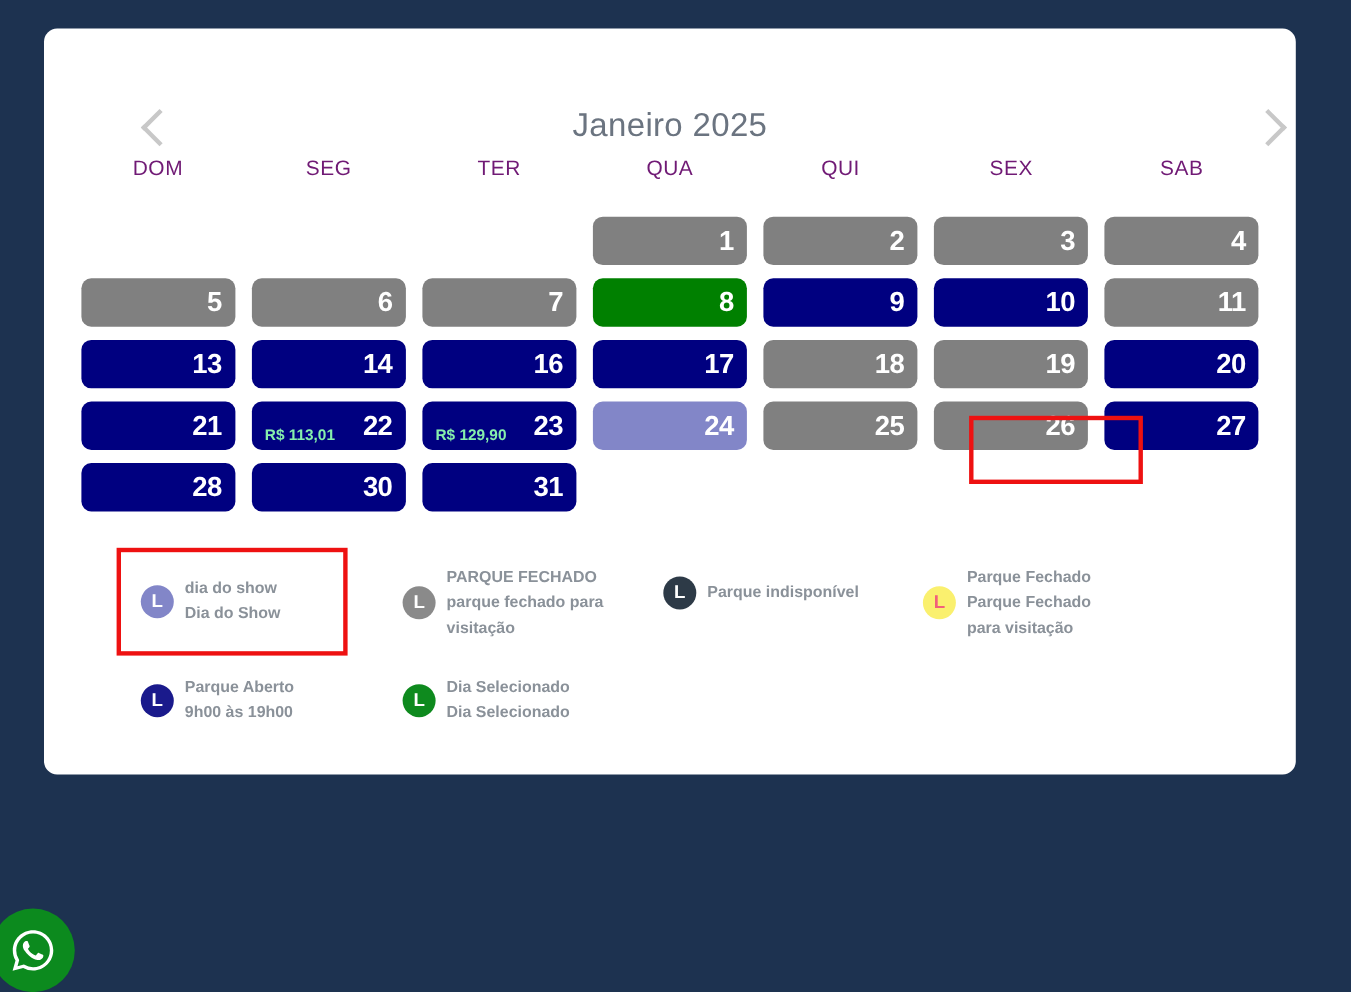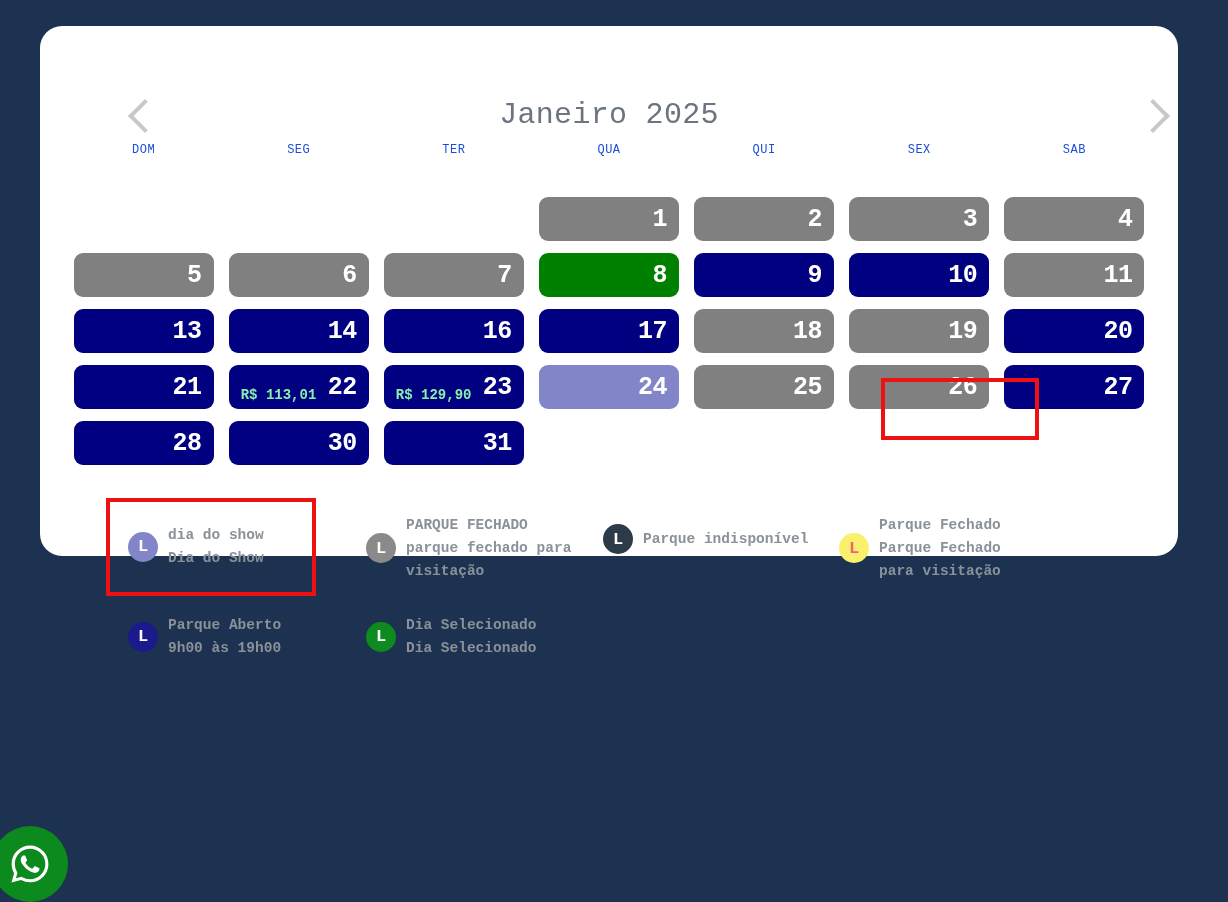--- a/index.html
+++ b/index.html
@@ -18,25 +18,24 @@
     height: 902px;
     background: #1d3250;
   }
 
   
   .calendar-card {
     position: absolute;
     left: 40px;
     top: 26px;
     width: 1138px;
-    height: 530px;
+    height: 678px;
     background: #ffffff;
-    border-radius: 22px;
+    border-radius: 12px;
     box-sizing: border-box;
-    font-family: Liberation Mono, monospace;
   }
 
   
   .cal-header {
     position: absolute;
     left: 0;
     top: 0;
     width: 100%;
     height: 130px;
   }
@@ -79,22 +78,22 @@
   .weekdays {
     position: absolute;
     left: 26px;
     top: 117px;
     width: 1086px;
     display: grid;
     grid-template-columns: repeat(7, 1fr);
   }
   .weekday {
     text-align: center;
-    font-size: 12px;
-    color: #1d4ed8;
+    font-size: 19px;
+    color: #701a75;
     font-weight: 400;
     letter-spacing: 0.5px;
   }
 
   
   .day-grid {
     position: absolute;
     left: 26px;
     top: 165px;
     width: 1086px;

